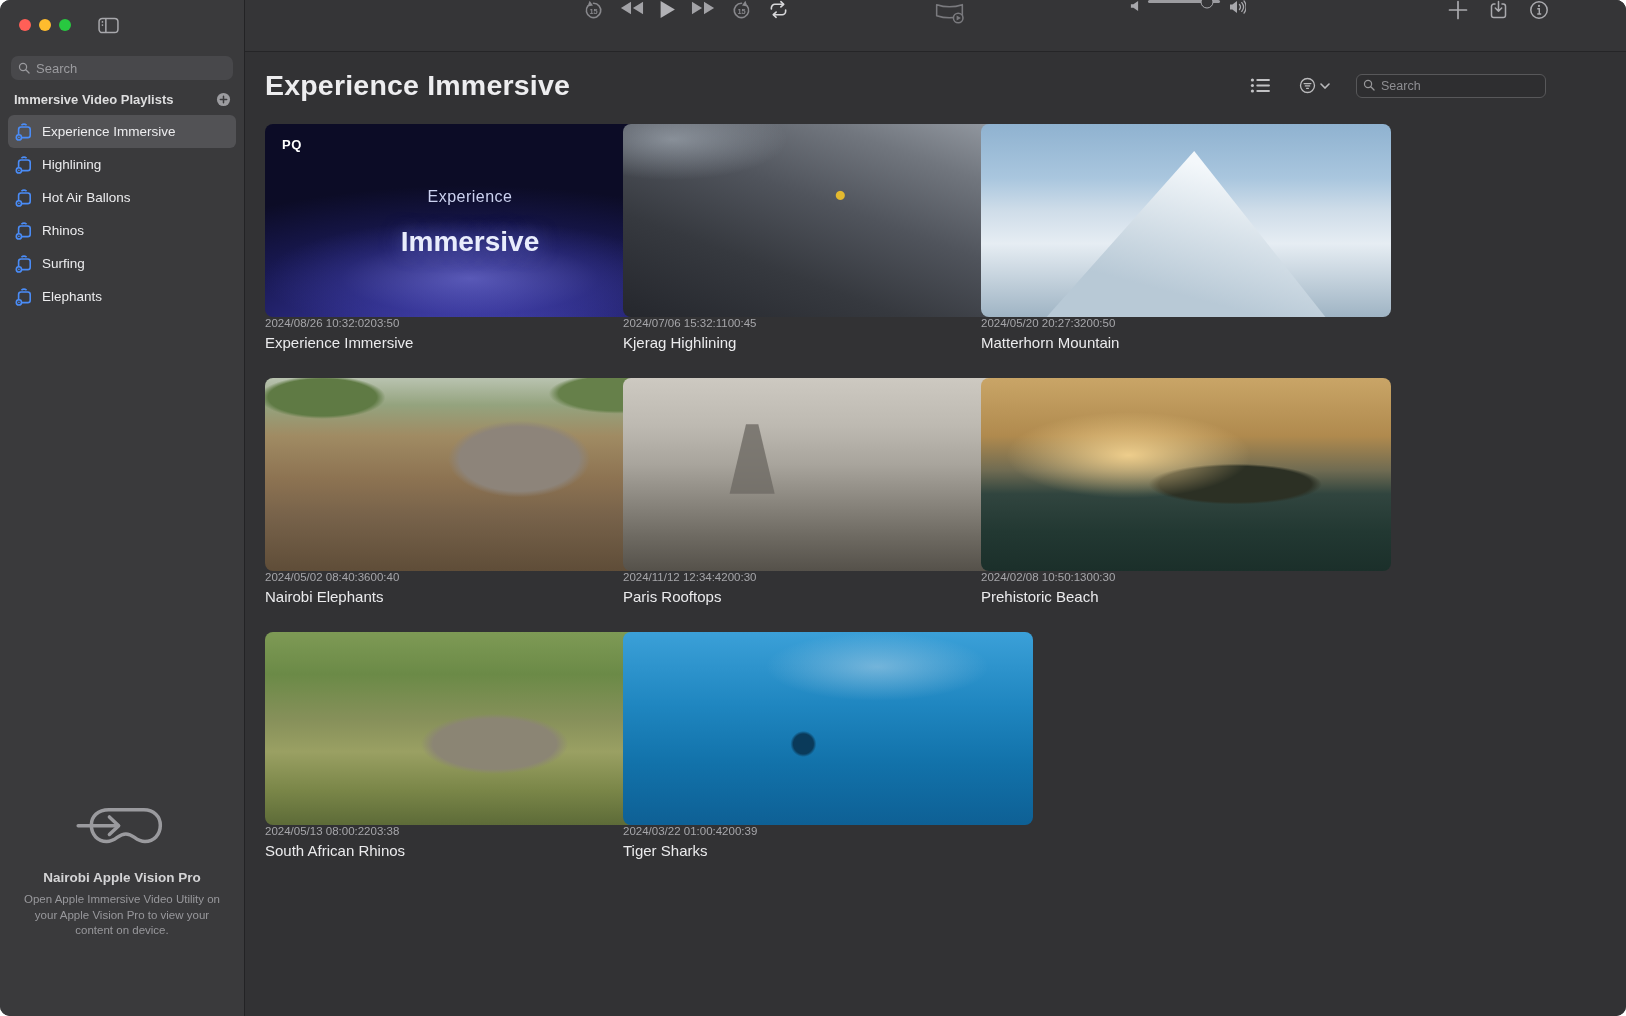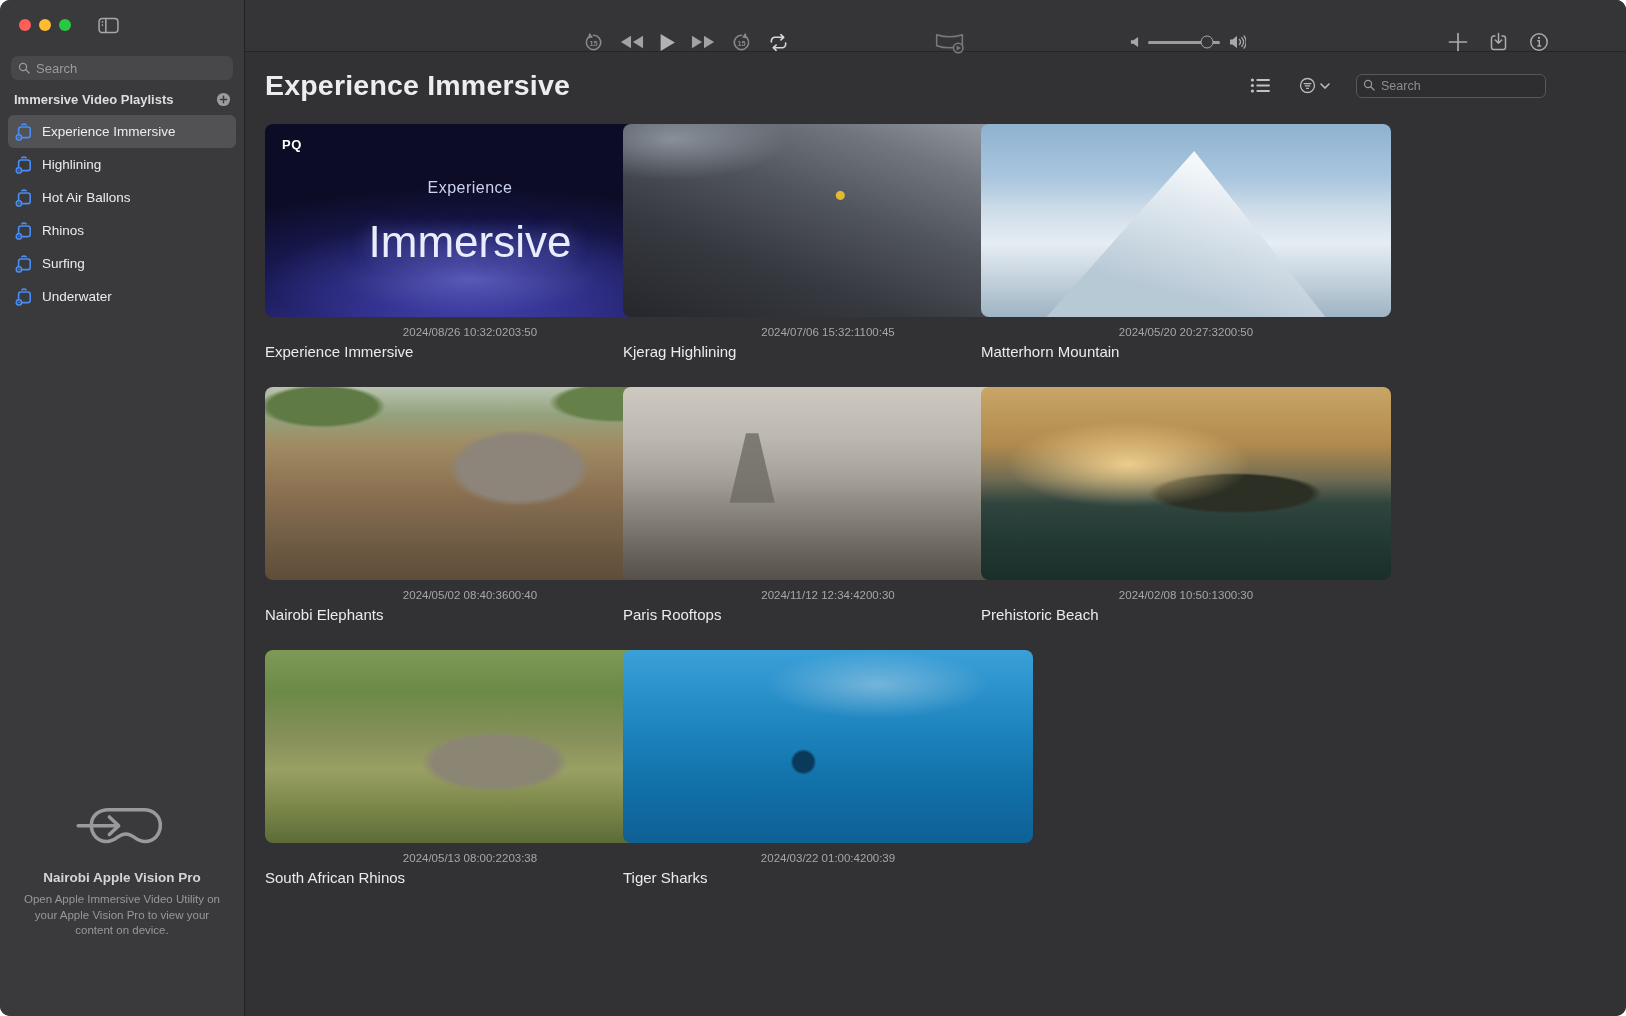--- a/index.html
+++ b/index.html
@@ -36,21 +36,21 @@
 
   .sb-spacer{ flex:1; }
   .sb-connect{ flex:none; text-align:center; padding:0 18px 78px 18px;}
   .sb-connect svg{ width:92px; height:53px; color:#9a9a9e;}
   .sb-connect-title{ margin-top:10px; font-size:13.5px; font-weight:bold; color:#d4d4d6;}
   .sb-connect-desc{ margin-top:7px; font-size:11.5px; line-height:1.32; color:#98989c;}
 
   
   .main{ flex:1; display:flex; flex-direction:column; background:#323234; min-width:0;}
   .toolbar{ position:relative; height:52px; flex:none; background:#353537; border-bottom:1px solid #252527;}
-  .tb-group{ position:absolute; top:16px; height:52px; display:flex; align-items:center;}
+  .tb-group{ position:absolute; top:0; height:52px; display:flex; align-items:flex-start;}
   .playback{ left:338px; gap:15px;}
   .tb-btn{ display:flex; align-items:center; justify-content:center; background:none; border:0; padding:0; cursor:default;}
   .i-skip{ width:21px; height:21px; color:#88888c;}
   .i-rw,.i-ff{ width:25px; height:16px; color:#a2a2a6;}
   .i-play{ width:17px; height:19px; color:#b2b2b6;}
   .i-repeat{ width:23px; height:19px; color:#d8d8da;}
   .immersive-group{ left:688px;}
   .i-immersive{ width:33px; height:24px; color:#7a7a7e;}
   .volume{ left:885px; gap:9px; color:#a8a8ac;}
   .i-vol-min{ width:9px; height:12px;}
@@ -75,30 +75,30 @@
               display:flex; align-items:center; padding:0 6px;}
   .hd-search svg{ width:13px; height:13px; color:#98989a; flex:none;}
   .hd-search input{ flex:1; min-width:0; background:transparent; border:0; outline:0;
               color:#e0e0e2; font-size:12.5px; margin-left:5px; font-family:inherit;}
   .hd-search input::placeholder{ color:#8e8e92;}
 
   .grid{ margin:22px 0 0 20px; display:grid; grid-template-columns:repeat(3,346px);
          column-gap:12px; row-gap:27px;}
   .card{ width:410px;}
   .thumb{ position:relative; height:193px; border-radius:8px; overflow:hidden; background:#222;}
-  .meta{ display:flex; justify-content:center; margin-top:9px;
+  .meta{ display:flex; justify-content:flex-start; 
          font-size:11.5px; color:#a6a6aa;}
   .vtitle{ margin-top:5px; font-size:15px; color:#ebebed;}
 
   .pq-badge{ position:absolute; top:13px; left:17px; font-size:13px; font-weight:bold;
              letter-spacing:.5px; color:#fff;}
   .t-overlay{ position:absolute; inset:0; display:flex; flex-direction:column;
               align-items:center; justify-content:center; padding-top:4px;}
   .t-small{ font-size:16px; color:#ccd2f0; letter-spacing:.5px;}
-  .t-large{ font-size:44px; font-weight:400; color:#e9edfc; margin-top:20px;
+  .t-large{ font-size:28px; font-weight:700; color:#e9edfc; margin-top:20px;
             text-shadow:0 0 20px rgba(140,150,255,.55);}
 
   
   .thumb[data-thumb="immersive"]{ background:
     radial-gradient(70% 42% at 50% 80%, rgba(130,130,235,.55), rgba(70,70,180,.25) 45%, transparent 72%),
     radial-gradient(125% 105% at 50% 118%, #4c48bc 0%, #2d2c84 30%, #191954 55%, #0c0c26 82%),
     linear-gradient(180deg,#0a0a16,#131330);}
   .thumb[data-thumb="kjerag"]{ background:
     radial-gradient(circle at 53% 37%, #e3b92f 0 4px, transparent 5px),
     radial-gradient(40% 30% at 12% 8%, rgba(190,200,210,.5), transparent 70%),
@@ -209,21 +209,21 @@
       <div class="sb-item">
         <svg viewBox="0 0 20 20">
             <use href="#g-playlist"></use>
           </svg>
         <span class="sb-item-label">Surfing</span>
       </div>
       <div class="sb-item">
         <svg viewBox="0 0 20 20">
             <use href="#g-playlist"></use>
           </svg>
-        <span class="sb-item-label">Underwater</span>
+        <span class="sb-item-label">Elephants</span>
       </div>
     </nav>
 
     <div class="sb-spacer"></div>
 
     <div class="sb-connect">
       <svg viewBox="0 0 84 48" fill="none" stroke="currentColor" stroke-width="3.2" stroke-linecap="round" stroke-linejoin="round">
         <path d="M30 6 H62 C71 6 77 12 77 20 C77 29 71 35 63 35 C54 35 53 28 45.5 28 C38 28 37 35 28 35 C20 35 14 29 14 20 C14 12 20 6 30 6 Z"></path>
         <path d="M2 20.5 H38"></path>
         <path d="M30.5 12.5 L39 20.5 L30.5 28.5"></path>

